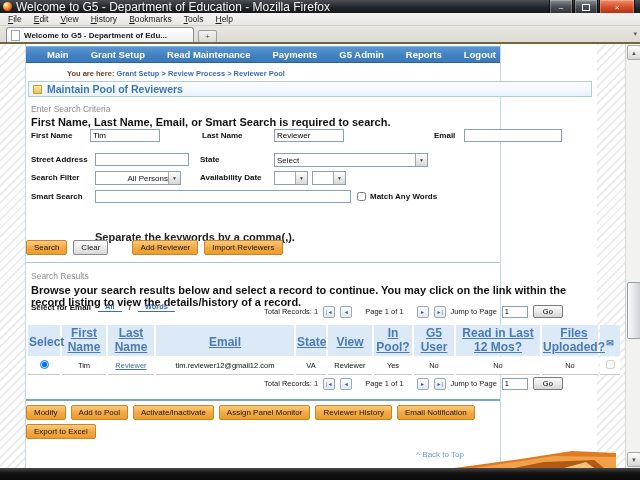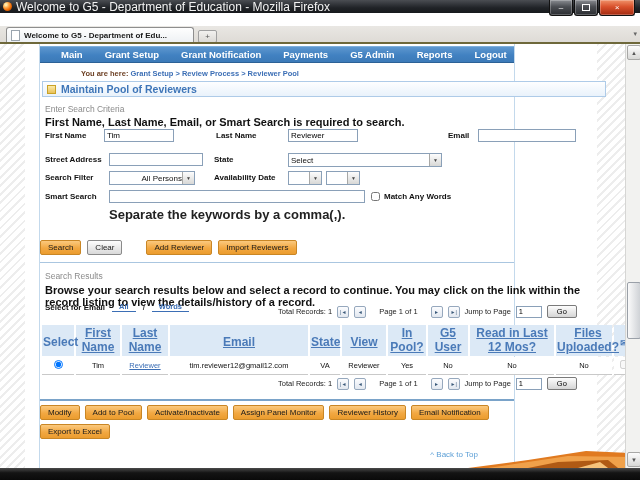--- a/index.html
+++ b/index.html
@@ -33,21 +33,21 @@
   .newtab{position:absolute;left:198px;top:4px;width:17px;height:11px;background:linear-gradient(#f2f1ef,#dcdad6);
     border:1px solid #a0a0a0;border-radius:2px;font-size:8px;color:#555;display:flex;align-items:center;justify-content:center;}
   .listtabs{position:absolute;right:3px;top:4px;font-size:7px;color:#666;}
 
   
   .viewport{position:absolute;left:0;top:42px;width:640px;height:426px;background:#fff;}
   .goldline{position:absolute;left:0;top:0;width:640px;height:2px;background:#6e683a;}
   .stripe{position:absolute;top:2px;bottom:0;background:repeating-linear-gradient(315deg,#ededed 0 2px,#ffffff 2px 6px);}
   .stripe.left{left:0;width:25px;}
   .stripe.right{left:597px;width:28px;}
-  .content{position:absolute;left:39px;top:2px;width:476px;height:424px;background:#fff;
+  .content{position:absolute;left:25px;top:2px;width:476px;height:424px;background:#fff;
     border-left:1px solid #c3d9ec;border-right:1px solid #c3d9ec;box-sizing:border-box;}
 
   .scrollbar{position:absolute;left:625px;top:2px;width:15px;height:424px;background:#f2f2f0;border-left:1px solid #d6d6d4;box-sizing:border-box;}
   .sb-btn{position:absolute;left:1px;width:12px;height:13px;background:linear-gradient(#fdfdfd,#d8d8d6);
     border:1px solid #a8a8a6;border-radius:2px;font-size:6px;color:#555;display:flex;align-items:center;justify-content:center;}
   .sb-btn.up{top:1px;}
   .sb-btn.down{bottom:1px;}
   .sb-thumb{position:absolute;left:1px;top:238px;width:12px;height:55px;background:linear-gradient(90deg,#fafafa,#cfd2d6);
     border:1px solid #9aa0a8;border-radius:2px;}
 
@@ -71,21 +71,21 @@
   .sect{position:absolute;color:#8a8a8a;font-size:8.5px;}
   .note{position:absolute;color:#111;font-size:11px;font-weight:600;}
   .lbl{position:absolute;font-size:8px;font-weight:bold;color:#111;}
   .tinput{position:absolute;height:13px;border:1px solid #8aa0b8;background:#fff;font-size:8px;
     font-family:"Liberation Sans",sans-serif;padding:0 2px;box-sizing:border-box;}
   .dropdown{position:absolute;height:14px;border:1px solid #8aa0b8;background:#fff;display:flex;align-items:center;box-sizing:border-box;}
   .dd-text{flex:1;font-size:8px;color:#111;padding-left:2px;white-space:nowrap;overflow:hidden;}
   .dd-btn{width:11px;height:100%;background:linear-gradient(#fdfdfd,#d8d8d6);border-left:1px solid #a8a8a6;
     font-size:5px;color:#444;display:flex;align-items:center;justify-content:center;flex:none;}
   .cb{position:absolute;width:9px;height:9px;margin:0;}
-  .hint{position:absolute;color:#222;font-size:13px;font-weight:600;}
+  .hint{position:absolute;color:#222;font-size:11px;font-weight:600;margin-top:24px;}
 
   .btn-orange{background:linear-gradient(#fbc97e,#f2a842 55%,#eb9c2e);border:1px solid #c98625;border-radius:2px;
     font-size:8px;color:#1a1a1a;padding:2px 7px;font-family:"Liberation Sans",sans-serif;white-space:nowrap;}
   .btn-gray{background:linear-gradient(#fdfdfd,#d9d9d9);border:1px solid #8a8a8a;border-radius:2px;
     font-size:8px;color:#1a1a1a;padding:2px 7px;font-family:"Liberation Sans",sans-serif;white-space:nowrap;}
   .btnrow{position:absolute;display:flex;gap:6px;align-items:flex-start;}
 
   .divider1{position:absolute;left:0;width:100%;height:1px;background:#aac6e0;}
   .divider2{position:absolute;left:0;width:100%;height:2px;background:#7aa3c9;}
 
@@ -126,41 +126,50 @@
         </span>
       <span class="wb max">
           <i class="maxbox"></i>
         </span>
       <span class="wb close">
           <i>×</i>
         </span>
     </div>
   </div>
 
+  <div class="menubar">
+    <span class="menu-item">File</span>
+    <span class="menu-item">Edit</span>
+    <span class="menu-item">View</span>
+    <span class="menu-item">History</span>
+    <span class="menu-item">Bookmarks</span>
+    <span class="menu-item">Tools</span>
+    <span class="menu-item">Help</span>
+  </div>
 
   <div class="tabbar">
     <div class="tab">
       <span class="pageicon"></span>
       <span class="tabtext">Welcome to G5 - Department of Edu...</span>
     </div>
     <div class="newtab">+</div>
     <span class="listtabs">▾</span>
   </div>
 
   <div class="viewport">
     <div class="goldline"></div>
     <div class="stripe left"></div>
     <div class="stripe right"></div>
 
     <div class="content">
 
       <div class="navbar">
         <span class="nav-item">Main</span>
         <span class="nav-item">Grant Setup</span>
-        <span class="nav-item">Grant Notification</span>
+        <span class="nav-item">Read Maintenance</span>
         <span class="nav-item">Payments</span>
         <span class="nav-item">G5 Admin</span>
         <span class="nav-item">Reports</span>
         <span class="nav-item">Logout</span>
       </div>
 
       <div class="breadcrumb">
         <span class="bc-prefix">You are here:</span>
         <span class="bc-path">Grant Setup &gt; Review Process &gt; Reviewer Pool</span>
       </div>

